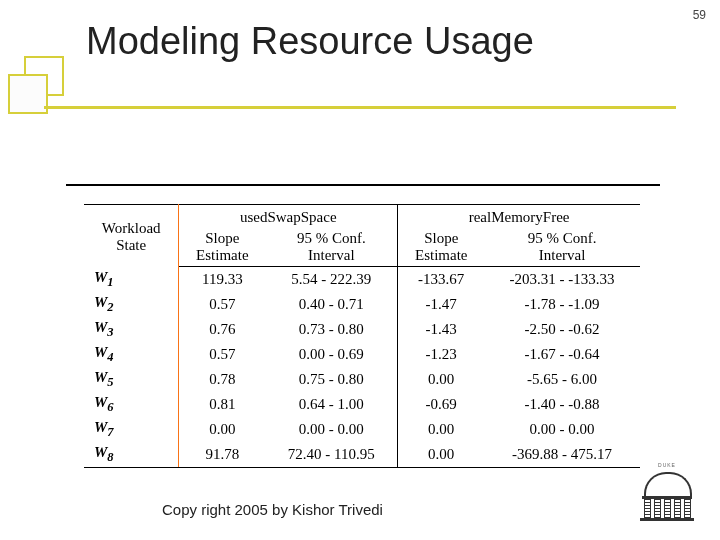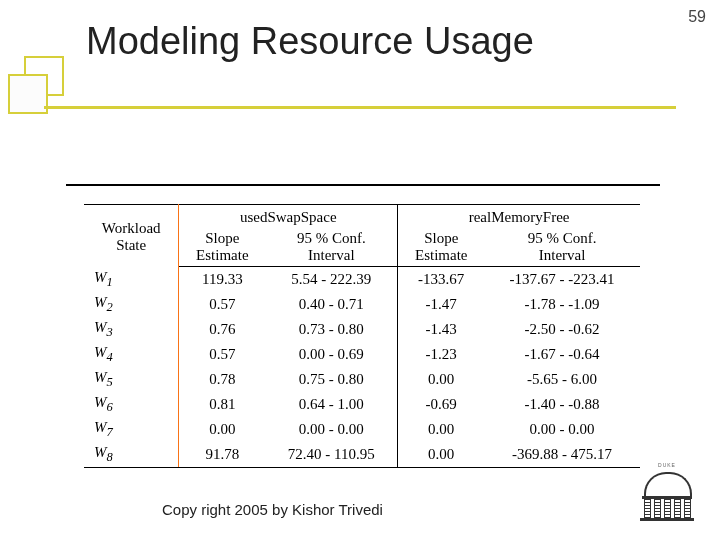--- a/index.html
+++ b/index.html
@@ -15,21 +15,21 @@
   }
   .slide {
     position: relative;
     width: 720px;
     height: 540px;
   }
   .page-num {
     position: absolute;
     top: 8px;
     right: 14px;
-    font-size: 16px;
+    font-size: 12px;
     color: #444;
   }
   
   .motif {
     position: absolute;
     left: 0;
     top: 56px;
     width: 96px;
     height: 56px;
   }
@@ -110,21 +110,21 @@
   }
   table.data .top-th { padding-top: 4px; }
   table.data thead tr:first-child th {
     border-top: 1.5px solid #000;
   }
   table.data thead tr:last-child th {
     border-bottom: 1px solid #000;
   }
   table.data .col-left { border-right: 1px solid #f97316; }
   table.data .col-rightstart { border-left: 1px solid #000; }
-  table.data .state { font-style: italic; text-align: left; padding-left: 10px; }
+  table.data .state { font-style: italic; text-align: left; padding-left: 10px; font-weight: bold; }
   table.data tbody tr:last-child td { border-bottom: 1.5px solid #000; }
   .group-label {
     font-size: 15px;
   }
   .copyright {
     position: absolute;
     left: 162px;
     bottom: 22px;
     font-size: 15px;
     color: #222;
@@ -226,21 +226,21 @@
             <div>Interval</div>
           </th>
         </tr>
       </thead>
       <tbody id="tbody">
           <tr>
             <td class="state col-left"><em>W</em><sub>1</sub></td>
             <td>119.33</td>
             <td>5.54 - 222.39</td>
             <td class="col-rightstart">-133.67</td>
-            <td>-137.67 - -223.41</td>
+            <td>-203.31 - -133.33</td>
           </tr>
           <tr>
             <td class="state col-left"><em>W</em><sub>2</sub></td>
             <td>0.57</td>
             <td>0.40 - 0.71</td>
             <td class="col-rightstart">-1.47</td>
             <td>-1.78 - -1.09</td>
           </tr>
           <tr>
             <td class="state col-left"><em>W</em><sub>3</sub></td>

